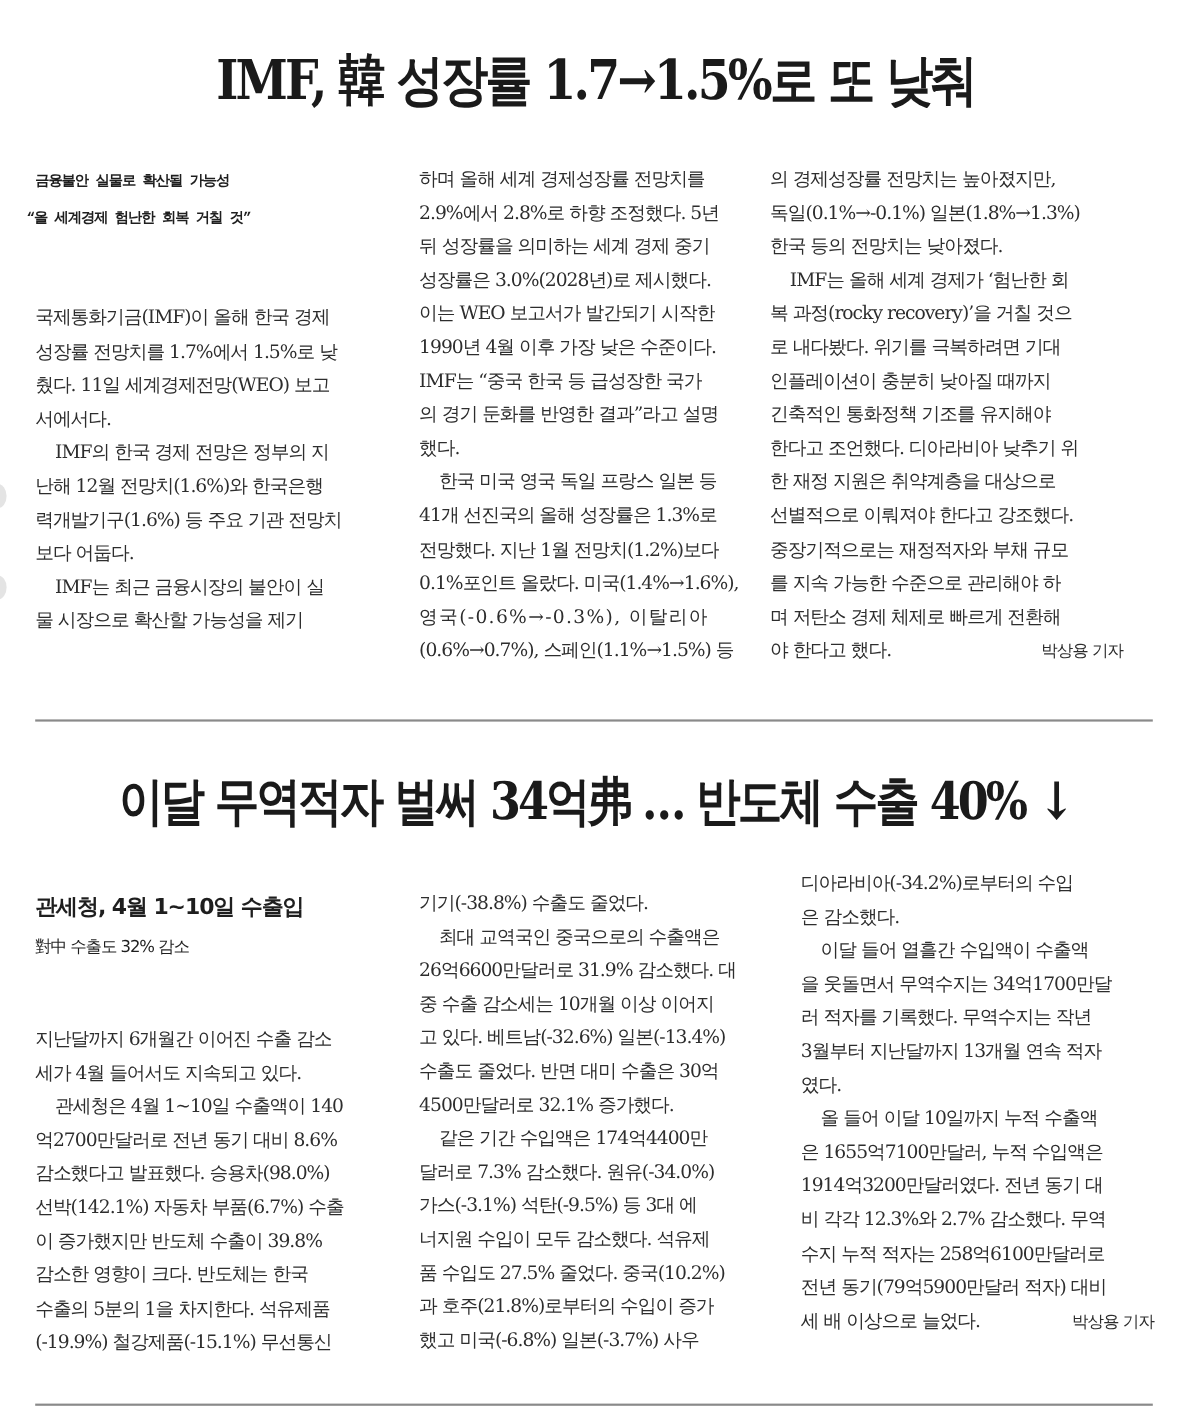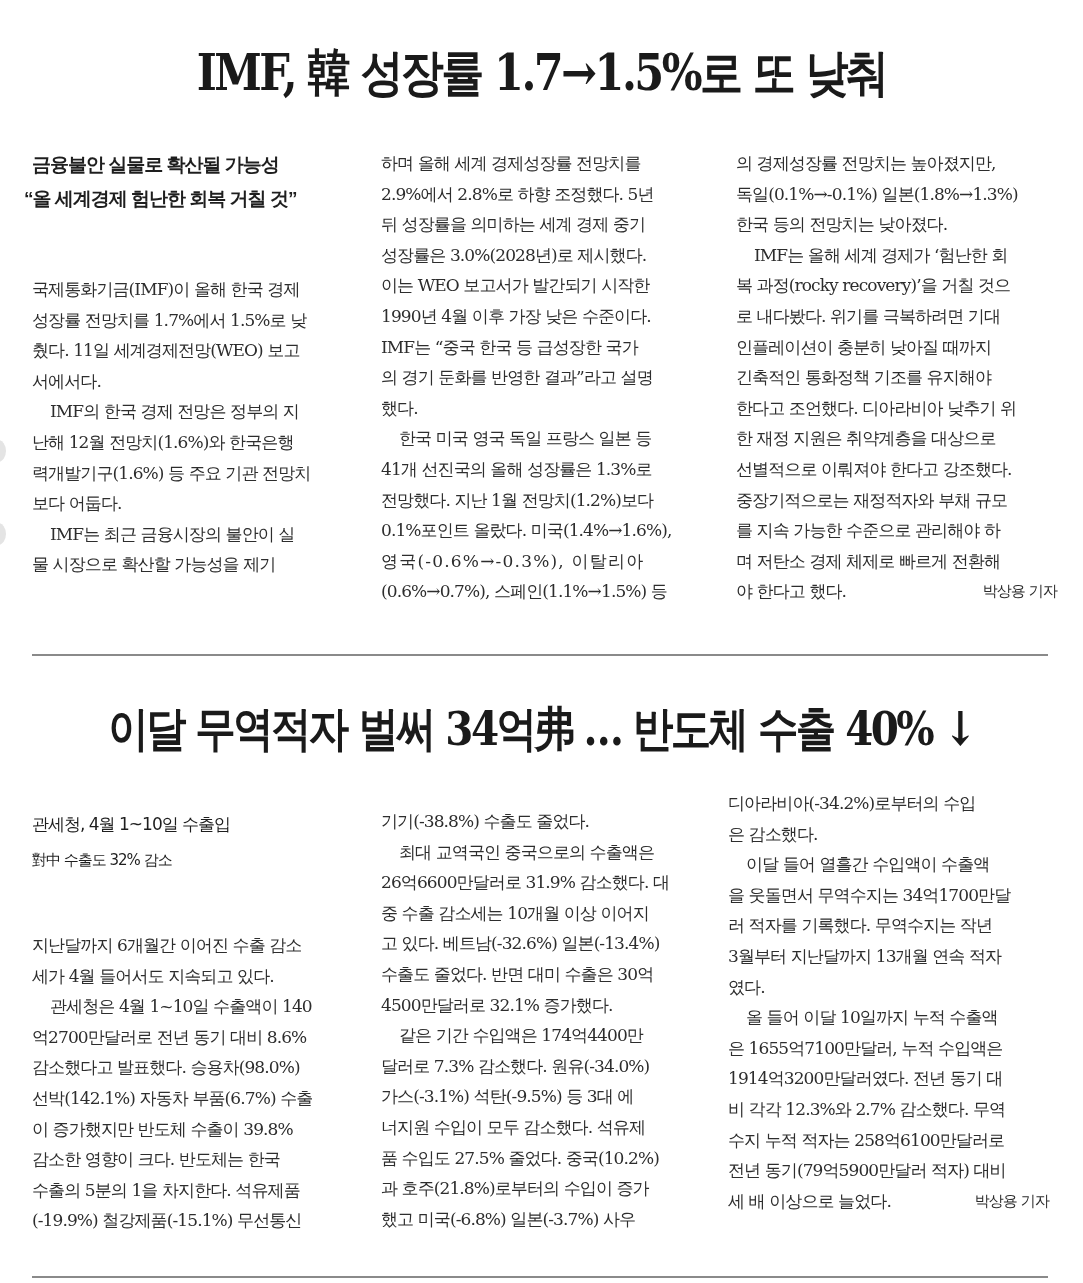--- a/index.html
+++ b/index.html
@@ -20,22 +20,22 @@
       position: absolute; width: 325px;
       font-size: 17px; line-height: 30.6px; letter-spacing: -0.9px;
       color: #2d2d2d; white-space: nowrap;
     }
     .col .line { display: block; height: 30.6px; }
     .col .indent { padding-left: 18px; }
     .subhead {
       font-family: "DejaVu Sans", "Liberation Sans", sans-serif;
       font-size: 15px; line-height: 32px; letter-spacing: -1px; color: #1e1e1e;
     }
-    .subhead.bold { font-weight: normal; font-size: 17px; }
-    .subhead.serif { font-family: Liberation Sans, sans-serif; font-weight: bold; font-size: 19px;}
+    .subhead.bold { font-weight: bold; font-size: 20px; }
+    .subhead.serif { font-family: Liberation Mono, monospace; font-weight: bold; font-size: 13px;}
     .byline { float: right; padding-right: 4px; font-family: "DejaVu Sans", "Liberation Sans", sans-serif; font-size: 15px; }
     .divider { position: absolute; left: 32px; width: 1016px; height: 2px; background: #8a8a8a; }
     .blob { position: absolute; left: -10px; width: 16px; height: 22px; border-radius: 50%; background: #e4e4e4; }
   </style>
 </head>
 <body>
 
 <div class="headline h1">IMF, 韓 성장률 1.7→1.5%로 또 낮춰</div>
 
 <div class="col" style="left:32px; top:148px;">
@@ -65,21 +65,21 @@
   <span class="line">의 경기 둔화를 반영한 결과”라고 설명</span>
   <span class="line">했다.</span>
   <span class="line indent">한국 미국 영국 독일 프랑스 일본 등</span>
   <span class="line">41개 선진국의 올해 성장률은 1.3%로</span>
   <span class="line">전망했다. 지난 1월 전망치(1.2%)보다</span>
   <span class="line">0.1%포인트 올랐다. 미국(1.4%→1.6%),</span>
   <span class="line" style="letter-spacing:1.2px;">영국(-0.6%→-0.3%), 이탈리아</span>
   <span class="line">(0.6%→0.7%), 스페인(1.1%→1.5%) 등</span>
 </div>
 
-<div class="col" style="left:736px; top:148px;">
+<div class="col" style="left:700px; top:148px;">
   <span class="line">의 경제성장률 전망치는 높아졌지만,</span>
   <span class="line">독일(0.1%→-0.1%) 일본(1.8%→1.3%)</span>
   <span class="line">한국 등의 전망치는 낮아졌다.</span>
   <span class="line indent">IMF는 올해 세계 경제가 ‘험난한 회</span>
   <span class="line">복 과정(rocky recovery)’을 거칠 것으</span>
   <span class="line">로 내다봤다. 위기를 극복하려면 기대</span>
   <span class="line">인플레이션이 충분히 낮아질 때까지</span>
   <span class="line">긴축적인 통화정책 기조를 유지해야</span>
   <span class="line">한다고 조언했다. 디아라비아 낮추기 위</span>
   <span class="line">한 재정 지원은 취약계층을 대상으로</span>

